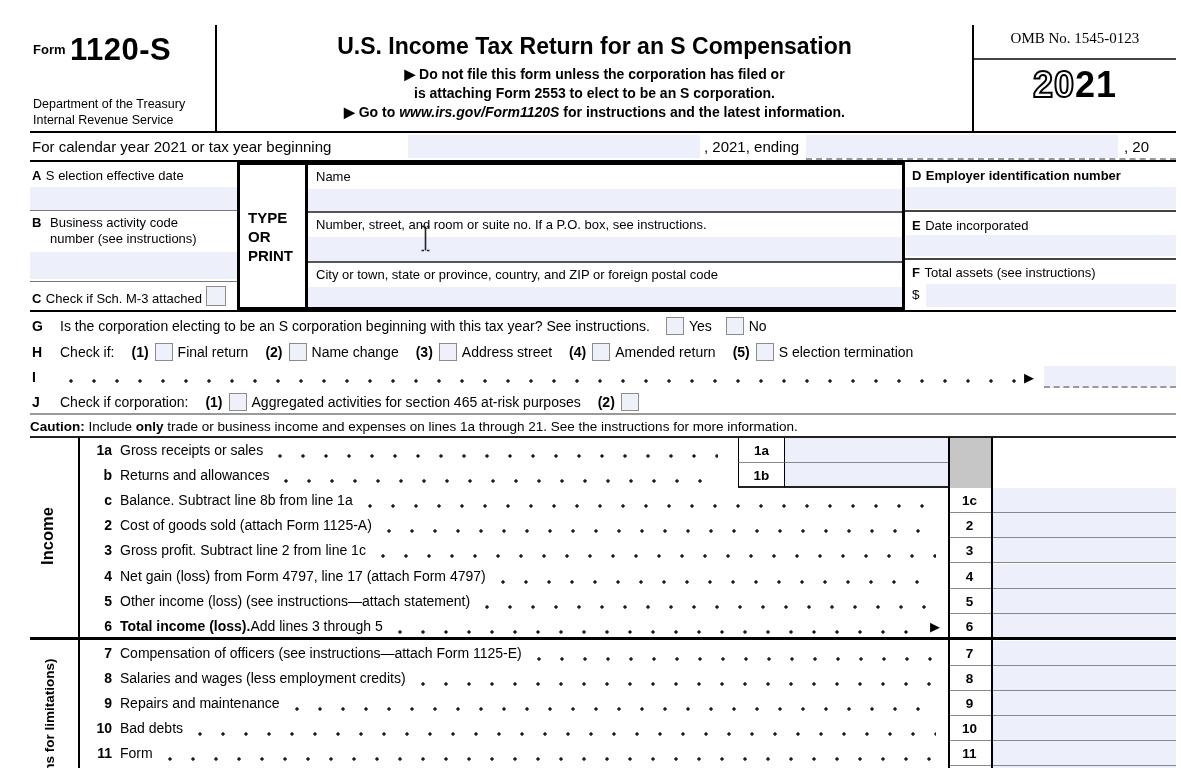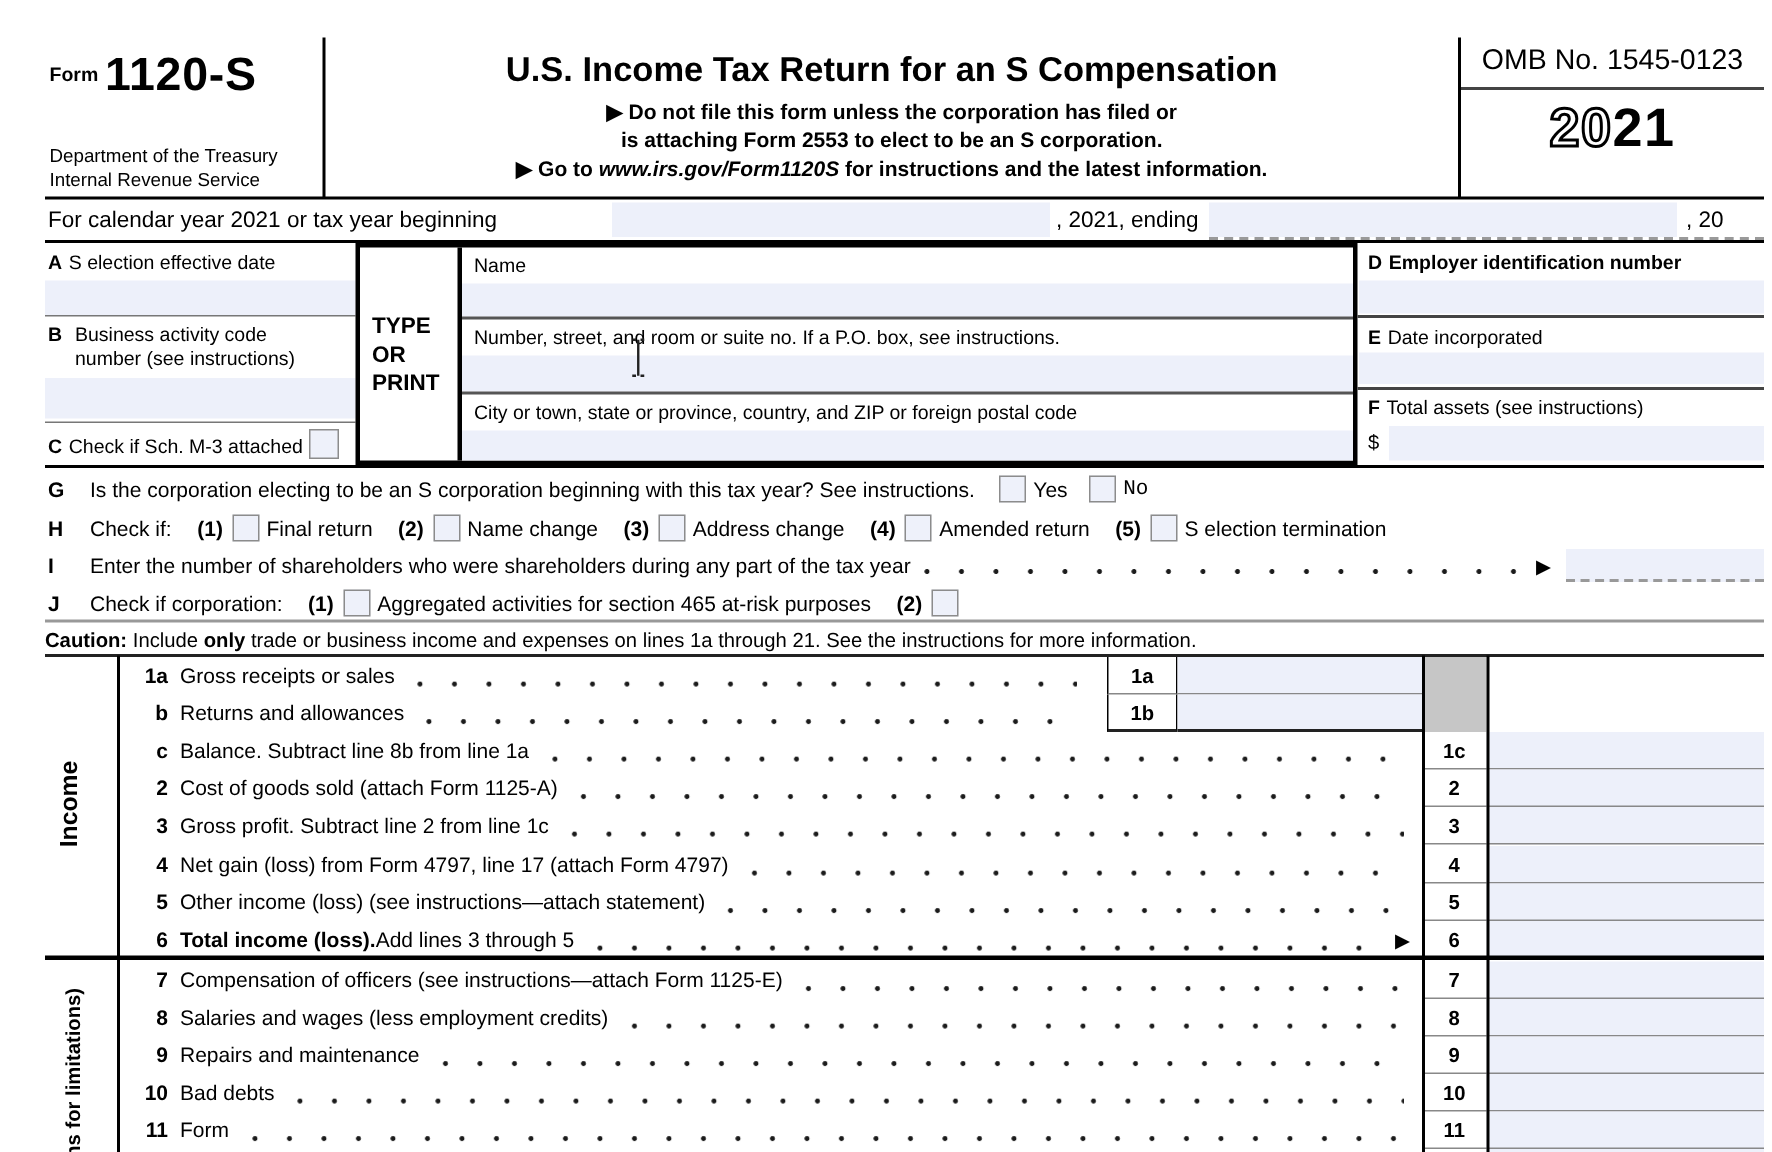--- a/index.html
+++ b/index.html
@@ -11,21 +11,21 @@
   .hline{position:absolute;background:#000;}
 
   
   .form-word{font-size:13px;font-weight:bold;vertical-align:6px;}
   .form-number{font-size:31px;font-weight:bold;letter-spacing:0.5px;}
   .agency{font-size:12.5px;line-height:16px;}
   .hdr-center{left:217px;top:0;width:755px;text-align:center;}
   .form-title{position:absolute;left:0;top:33px;width:100%;font-size:23px;font-weight:bold;}
   .instr{position:absolute;left:0;width:100%;font-size:14px;font-weight:bold;}
   .instr i{font-style:italic;}
-  .omb{left:974px;top:30px;width:202px;text-align:center;font-size:19px;}
+  .omb{left:974px;top:30px;width:202px;text-align:center;font-size:15px;font-family:Liberation Serif, serif;}
   .year{left:974px;top:64px;width:202px;text-align:center;font-size:36px;font-weight:bold;letter-spacing:1px;}
   .yr-outline{color:#fff;-webkit-text-stroke:2px #000;}
 
   
   .fld{position:absolute;background:var(--input-blue);}
   .cb{display:inline-block;width:18px;height:18px;box-sizing:border-box;
       background:var(--checkbox-fill);border:1.5px solid var(--checkbox-border);}
 
   
   .cal-text{font-size:15px;}
@@ -163,56 +163,55 @@
   <div class="abs" style="left:912px;top:287px;font-size:13.5px;">$</div>
   <div class="fld" style="left:926px;top:284px;width:250px;height:23px;"></div>
   <div class="hline" style="left:30px;top:310px;width:1146px;height:2px;"></div>
 
   <div class="qrow" style="left:32px;top:313px;width:1144px;">
     <span class="qletter">G</span>
     <span>Is the corporation electing to be an S corporation beginning with this tax year? See instructions.</span>
     <span class="cb" style="margin-left:16px;"></span>
     <span style="margin-left:5px;">Yes</span>
     <span class="cb" style="margin-left:14px;"></span>
-    <span style="margin-left:5px;font-family:Liberation Mono, monospace;">No</span>
+    <span style="margin-left:5px;">No</span>
   </div>
 
   <div class="qrow" style="left:32px;top:339px;width:1144px;" id="line-h">
     <span class="qletter">H</span>
     <span>Check if:</span>
   <span class="chk-item">
     <span class="chk-num">(1)</span>
     <span class="cb"></span>
     <span class="chk-lbl">Final return</span>
   </span>
       <span class="chk-item">
     <span class="chk-num">(2)</span>
     <span class="cb"></span>
     <span class="chk-lbl">Name change</span>
   </span>
       <span class="chk-item">
     <span class="chk-num">(3)</span>
     <span class="cb"></span>
-    <span class="chk-lbl">Address change</span>
+    <span class="chk-lbl">Address street</span>
   </span>
       <span class="chk-item">
     <span class="chk-num">(4)</span>
     <span class="cb"></span>
     <span class="chk-lbl">Amended return</span>
   </span>
       <span class="chk-item">
     <span class="chk-num">(5)</span>
     <span class="cb"></span>
     <span class="chk-lbl">S election termination</span>
   </span>
     </div>
 
   <div class="qrow" style="left:32px;top:364px;width:1144px;">
     <span class="qletter">I</span>
-    <span>Enter the number of shareholders who were shareholders during any part of the tax year</span>
     <span class="leader"></span>
     <span style="margin:0 10px 0 4px;font-size:13px;">▶</span>
     <span class="fld" style="position:static;width:132px;height:20px;border-bottom:2px dashed #999;align-self:center;"></span>
   </div>
 
   <div class="qrow" style="left:32px;top:389px;width:1144px;" id="line-j">
     <span class="qletter">J</span>
     <span>Check if corporation:</span>
   <span class="chk-item">
     <span class="chk-num">(1)</span>

